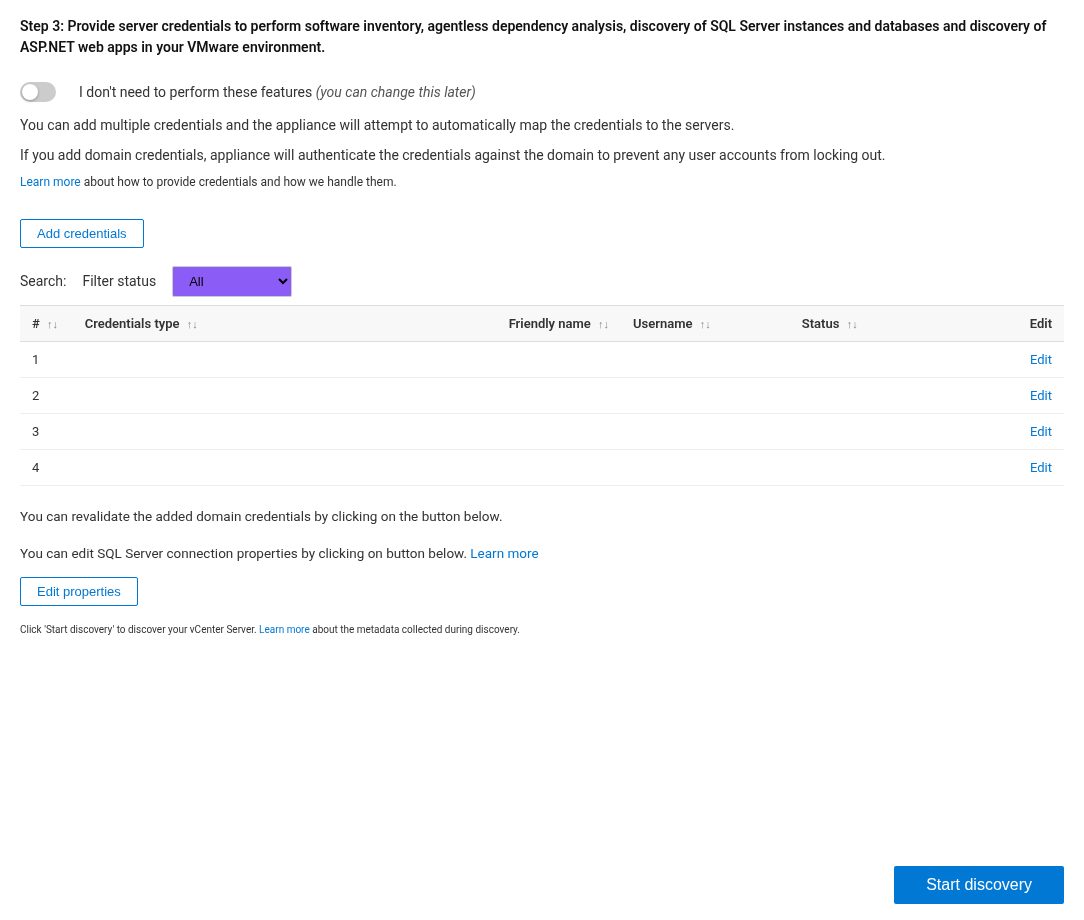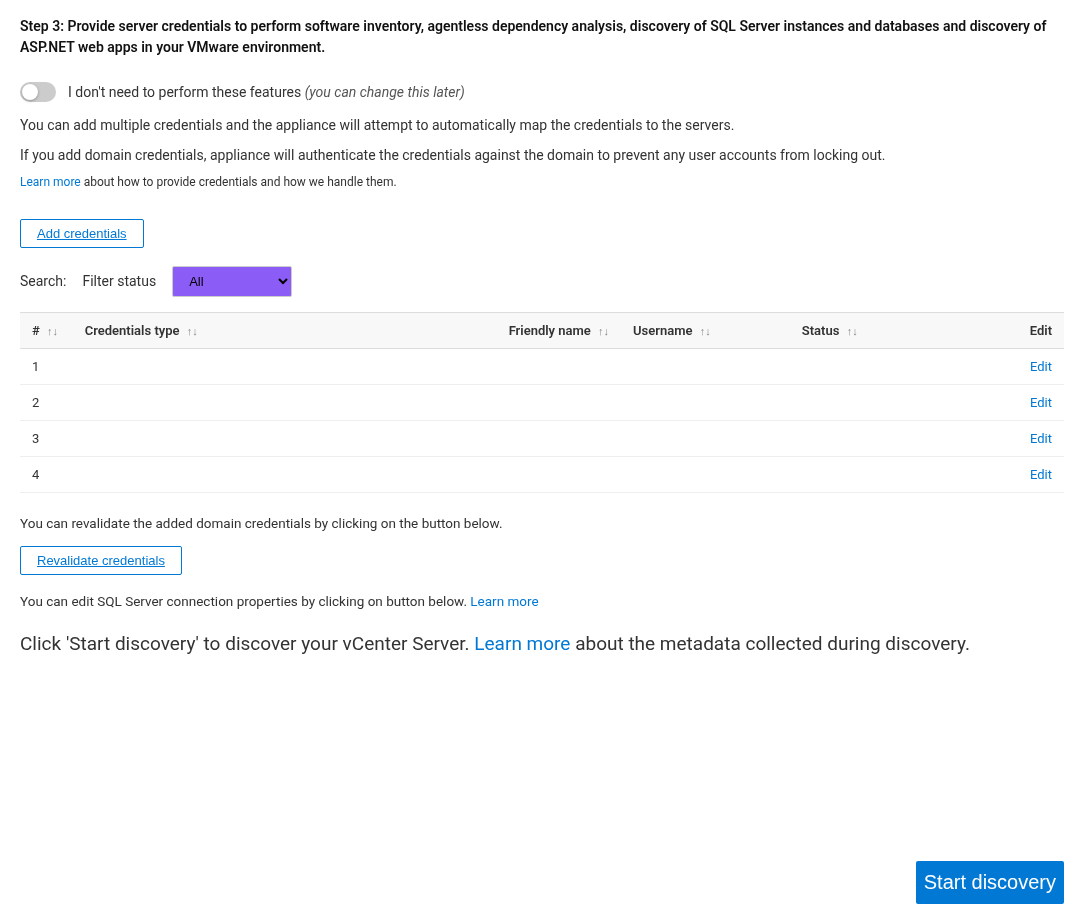--- a/index.html
+++ b/index.html
@@ -16,21 +16,21 @@
     .step-title {
       font-size: 14px;
       font-weight: 600;
       color: #111;
       margin-bottom: 16px;
       line-height: 1.5;
     }
     .toggle-row {
       display: flex;
       align-items: center;
-      gap: 12px;
+      gap: 23px;
       margin-bottom: 12px;
       margin-top: 24px;
     }
     .toggle {
       width: 36px;
       height: 20px;
       background: #ccc;
       border-radius: 10px;
       position: relative;
       cursor: pointer;
@@ -71,39 +71,38 @@
       color: #333;
     }
     .btn-outline {
       border: 1px solid #0078d4;
       background: #fff;
       color: #0078d4;
       padding: 6px 16px;
       font-size: 13px;
       cursor: pointer;
       border-radius: 2px;
-      text-decoration: underline;
     }
     .btn-primary {
       border: none;
       background: #0078d4;
       color: #fff;
-      padding: 10px 8px;
-      font-size: 20px;
+      padding: 10px 32px;
+      font-size: 16px;
       cursor: pointer;
       border-radius: 2px;
     }
     .add-credentials-btn {
       margin-bottom: 18px;
     }
     .search-filter-row {
       display: flex;
       align-items: center;
       gap: 16px;
-      margin-bottom: 15px;
+      margin-bottom: 8px;
     }
     .search-label {
       font-size: 14px;
       color: #333;
       white-space: nowrap;
     }
     .search-input {
       flex: 1;
       max-width: 580px;
       border: 1px solid #ccc;
@@ -179,21 +178,21 @@
     }
     .bottom-section {
       margin-bottom: 16px;
     }
     .start-discovery-row {
       position: absolute;
       bottom: 16px;
       right: 20px;
     }
     .click-start-text {
-      font-size: 19px;
+      font-size: 10px;
       color: #333;
       margin-bottom: 0;
       line-height: 1.6;
     }
   </style>
 </head>
 <body>
 
 <div class="step-title">Step 3: Provide server credentials to perform software inventory, agentless dependency analysis, discovery of SQL Server instances and databases and discovery of ASP.NET web apps in your VMware environment.</div>
 
@@ -280,30 +279,30 @@
       <td class="col-friendly"></td>
       <td class="col-username"></td>
       <td class="col-status"></td>
       <td class="col-edit edit-cell">Edit</td>
     </tr>
     </tbody>
 </table>
 
 <div class="bottom-section">
   <p class="section-text">You can revalidate the added domain credentials by clicking on the button below.</p>
-  <div class="bottom-btn-row">
-    <button class="btn-outline">Revalidate credentials</button>
-  </div>
 </div>
 
 <div class="bottom-section">
   <p class="section-text">
     <span>You can edit SQL Server connection properties by clicking on button below.</span>
     <a class="link" href="#">Learn more</a>
   </p>
+  <div class="bottom-btn-row">
+    <button class="btn-outline">Edit properties</button>
+  </div>
 </div>
 
 <div class="bottom-section">
   <p class="click-start-text">
     <span>Click 'Start discovery' to discover your vCenter Server.</span>
     <a class="link" href="#">Learn more</a>
     <span> about the metadata collected during discovery.</span>
   </p>
 </div>
 

